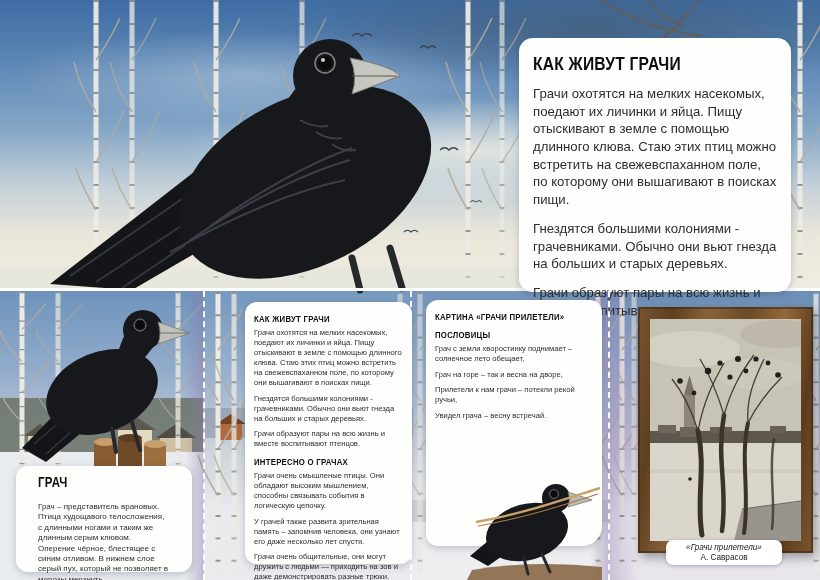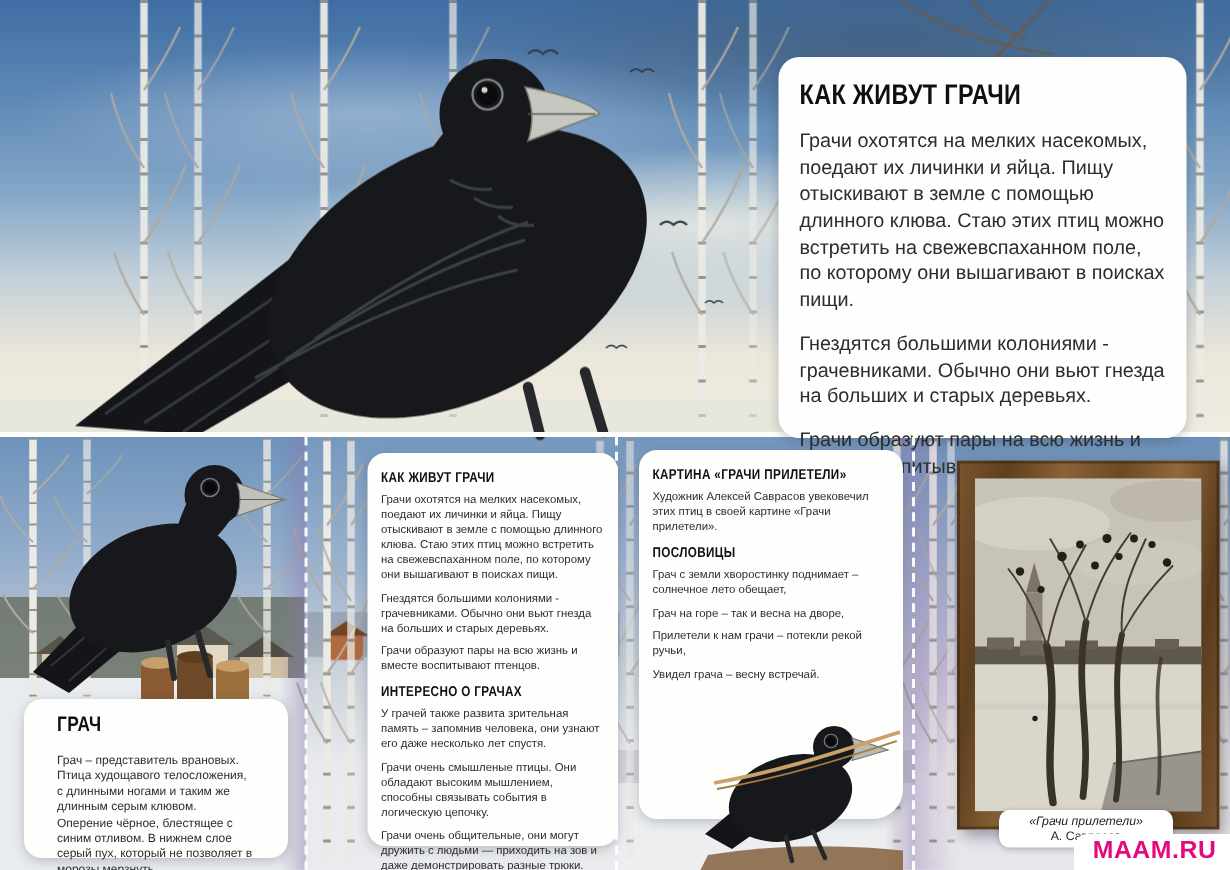--- a/index.html
+++ b/index.html
@@ -226,28 +226,27 @@
     <p>Грач – представитель врановых. Птица худощавого телосложения, с длинными ногами и таким же длинным серым клювом. Оперение чёрное, блестящее с синим отливом. В нижнем слое серый пух, который не позволяет в морозы мерзнуть.</p>
     <p>Грачиный клюв настолько прочен, что способен расколоть ореховую скорлупу.</p>
   </div>
 
   <div class="panel panel-sm panel-life">
     <h3 class="hd">КАК ЖИВУТ ГРАЧИ</h3>
     <p>Грачи охотятся на мелких насекомых, поедают их личинки и яйца. Пищу отыскивают в земле с помощью длинного клюва. Стаю этих птиц можно встретить на свежевспаханном поле, по которому они вышагивают в поисках пищи.</p>
     <p>Гнездятся большими колониями - грачевниками. Обычно они вьют гнезда на больших и старых деревьях.</p>
     <p>Грачи образуют пары на всю жизнь и вместе воспитывают птенцов.</p>
     <h3 class="hd hd2">ИНТЕРЕСНО О ГРАЧАХ</h3>
+    <p>Грачи очень смышленые птицы. Они обладают высоким мышлением, способны связывать события в логическую цепочку.</p>
     <p>У грачей также развита зрительная память – запомнив человека, они узнают его даже несколько лет спустя.</p>
-    <p>Грачи очень смышленые птицы. Они обладают высоким мышлением, способны связывать события в логическую цепочку.</p>
     <p>Грачи очень общительные, они могут дружить с людьми — приходить на зов и даже демонстрировать разные трюки.</p>
   </div>
 
   <div class="panel panel-sm panel-pict">
     <h3 class="hd">КАРТИНА «ГРАЧИ ПРИЛЕТЕЛИ»</h3>
-    <p>Художник Алексей Саврасов увековечил этих птиц в своей картине «Грачи прилетели».</p>
     <h3 class="hd hd2">ПОСЛОВИЦЫ</h3>
     <p>Грач с земли хворостинку поднимает – солнечное лето обещает,</p>
     <p>Грач на горе – так и весна на дворе,</p>
     <p>Прилетели к нам грачи – потекли рекой ручьи,</p>
     <p>Увидел грача – весну встречай.</p>
   </div>
 
   <svg class="rook3" width="156" height="110" viewBox="0 0 156 110">
     <path d="M20,100 Q80,90 150,97 L150,110 L15,110 Z" fill="#8a6746" opacity=".9"></path>
     <path d="M18,86 L54,56 L70,72 L36,96 Z" fill="#141518"></path>
@@ -311,14 +310,13 @@
           <circle cx="40" cy="160" r="1.8"></circle>
         </g>
       </svg>
     </div>
   </div>
   <div class="caption">
     <div class="cap-title">«Грачи прилетели»</div>
     <div class="cap-author">А. Саврасов</div>
   </div>
 
-  <div class="maam">MAAM.RU</div>
 </div>
 
 </body></html>

